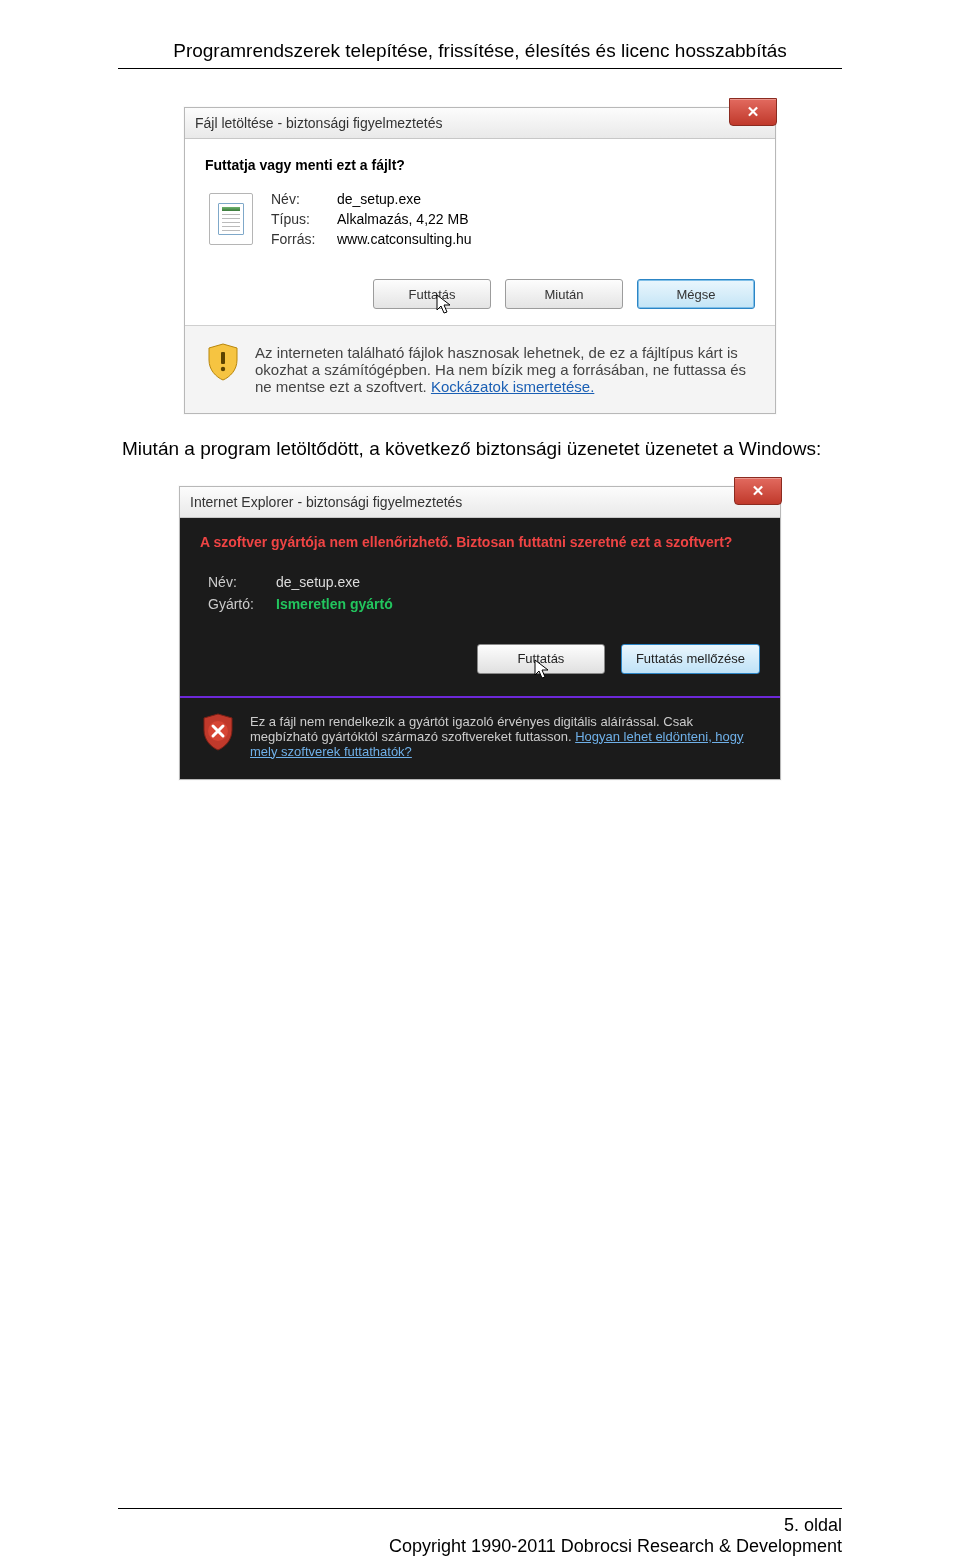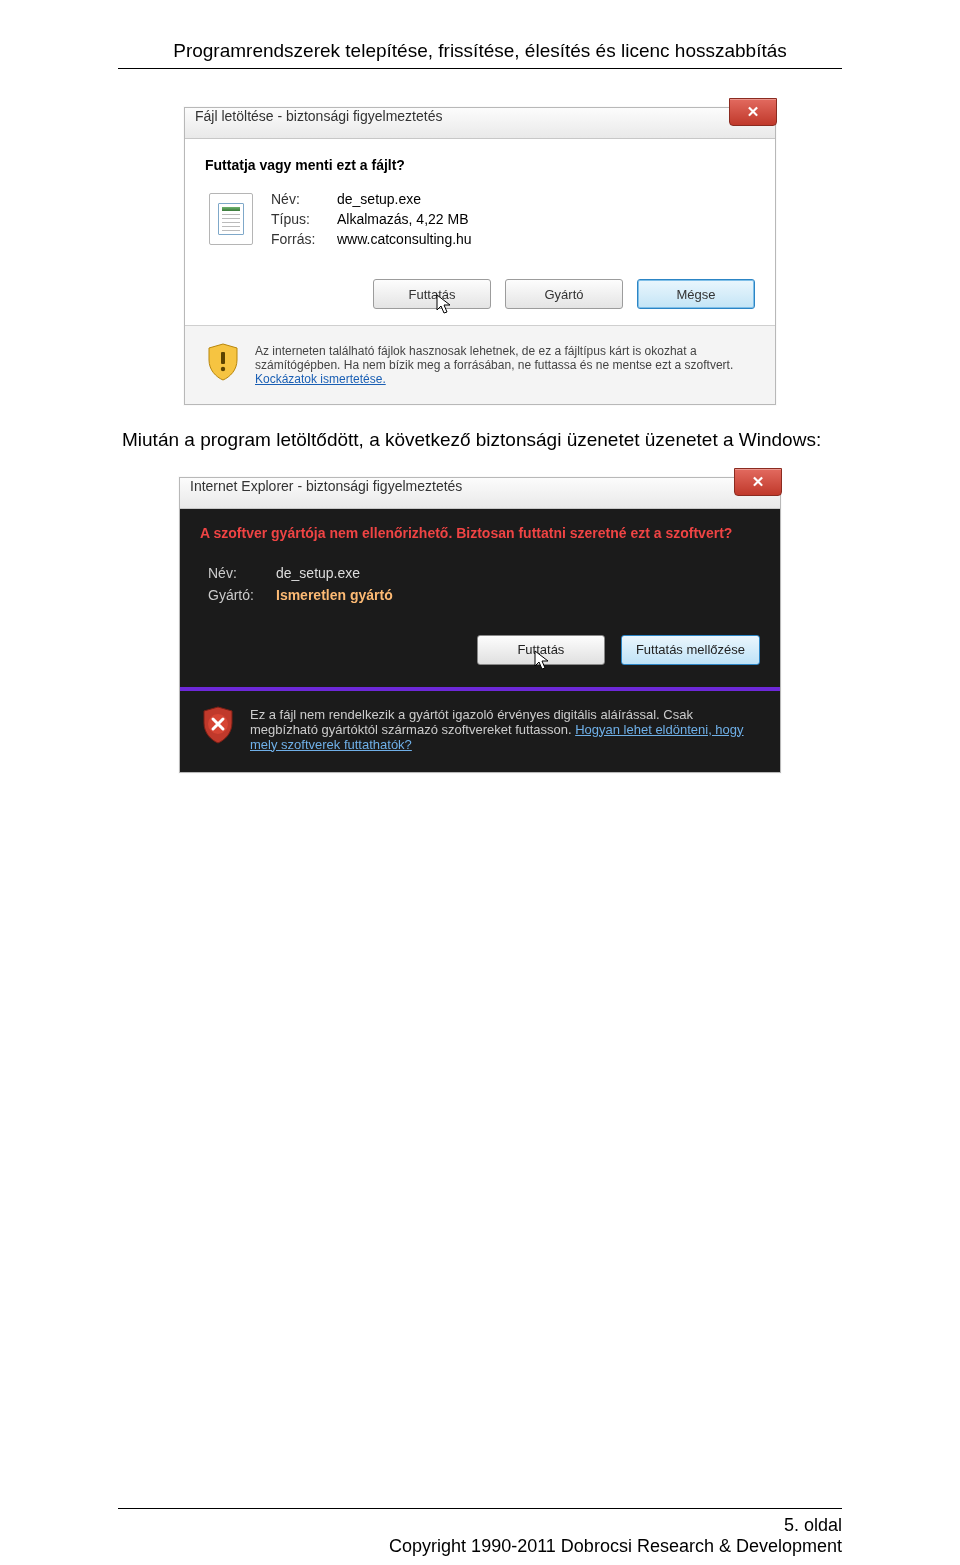--- a/index.html
+++ b/index.html
@@ -1,51 +1,51 @@
 <!DOCTYPE html>
 <html><head>
 <meta charset="utf-8">
 <style>
 html,body{margin:0;padding:0;background:#fff;font-family:Arial,Helvetica,sans-serif;color:#000}
 .page{width:880px;height:1565px;margin:18px auto;position:relative;box-sizing:border-box;padding:22px 78px 0 78px}
 .header-title{text-align:center;font-size:19px;font-family:Arial,sans-serif;margin:0 0 6px 0}
 .hr-top{border:0;border-top:1.5px solid #000;margin:0 0 38px 0}
 .dialog{width:590px;margin:0 auto 22px auto;border:1px solid #b8b8b8;background:#fff;box-shadow:0 0 0 1px rgba(0,0,0,0.02)}
-.titlebar{height:30px;background:linear-gradient(#fcfcfc,#e9e9e9);border-bottom:1px solid #c7c7c7;position:relative;display:flex;align-items:flex-start;padding-left:10px;font-size:14px;color:#333}
+.titlebar{height:30px;background:linear-gradient(#fcfcfc,#e9e9e9);border-bottom:1px solid #c7c7c7;position:relative;display:flex;align-items:center;padding-left:10px;font-size:14px;color:#333}
 .closebtn{position:absolute;right:-2px;top:-10px;width:46px;height:26px;background:linear-gradient(#e26a5f,#c0392b);border:1px solid #8b2b20;border-radius:0 0 4px 4px;display:flex;align-items:center;justify-content:center;color:#fff;font-weight:bold;font-size:15px;box-shadow:inset 0 1px 0 rgba(255,255,255,0.3)}
 .dialog-body{padding:18px 20px 10px 20px;font-size:14px}
 .prompt{font-weight:bold;margin-bottom:18px}
 .info-row{display:flex;align-items:flex-start}
 .file-icon{width:42px;height:50px;border:1px solid #b5b5b5;background:#fff;border-radius:2px;display:flex;align-items:center;justify-content:center;margin:2px 18px 0 4px;flex:0 0 42px}
 .file-icon-inner{width:24px;height:30px;background:#fff;border:1px solid #7fa8c9;border-radius:1px;position:relative;overflow:hidden}
 .file-icon-inner::before{content:"";position:absolute;left:3px;right:3px;top:3px;height:4px;background:linear-gradient(#6fb36f,#3a7a3a)}
 .file-icon-inner::after{content:"";position:absolute;left:3px;right:3px;top:10px;bottom:3px;background:repeating-linear-gradient(#bbb 0 1px,transparent 1px 4px)}
 .meta{font-size:14px}
 .meta-row{display:flex;margin-bottom:4px}
 .meta-label{width:58px;margin-right:8px;color:#333}
 .btnrow{display:flex;justify-content:flex-end;gap:14px;padding:18px 20px 16px 20px}
 .btn{min-width:92px;height:28px;padding:0 12px;font-size:13px;color:#333;background:linear-gradient(#fdfdfd,#e4e4e4);border:1px solid #9c9c9c;border-radius:3px;display:flex;align-items:center;justify-content:center;position:relative}
 .btn.default{background:linear-gradient(#eaf6fd,#c4e5f6);border-color:#2c85c5;box-shadow:0 0 0 1px #7fbfe8 inset}
 .cursor{position:absolute;width:30px;height:20px;pointer-events:none;z-index:10}
 .cursor svg{display:block}
-.lower{border-top:1px solid #cfcfcf;background:#f4f4f4;padding:18px 20px;display:flex;gap:14px;font-size:12px;color:#444}
+.lower{border-top:1px solid #cfcfcf;background:#f4f4f4;padding:18px 20px;display:flex;gap:14px;font-size:15px;color:#444}
 .shield{width:36px;height:36px;flex:0 0 36px;display:flex;align-items:center;justify-content:center}
 .shield svg{display:block}
 .redshield{width:36px;height:36px;flex:0 0 36px;display:flex;align-items:center;justify-content:center}
 .link{color:#1a5fb4;text-decoration:underline;cursor:pointer}
 .body-text{font-size:19px;margin:0 4px 24px 4px;line-height:1.35}
 .prompt2{font-weight:bold;color:#ef4444;font-size:14px;padding:16px 20px;background:#1b1b1b}
 .dark-body{background:#1b1b1b;color:#ddd;font-size:14px}
 .dark-meta{padding:8px 20px 4px 28px}
 .dark-meta .meta-row{margin-bottom:6px}
 .dark-meta .meta-label{color:#ccc;width:60px}
 .dark-btnrow{display:flex;justify-content:flex-end;gap:16px;padding:22px 20px 22px 20px;background:#1b1b1b}
 .dbtn{min-width:98px;height:28px;padding:0 14px;font-size:13px;color:#222;background:linear-gradient(#fdfdfd,#e0e0e0);border:1px solid #888;border-radius:3px;display:flex;align-items:center;justify-content:center;position:relative}
 .dbtn.default{background:linear-gradient(#eaf6fd,#bfe2f7);border-color:#2c85c5}
-.lower2{border-top:4px solid #6d28d9;background:#1b1b1b;padding:16px 20px 20px 20px;display:flex;gap:14px;font-size:13px;color:#ccc}
+.lower2{border-top:2px solid #6d28d9;background:#1b1b1b;padding:16px 20px 20px 20px;display:flex;gap:14px;font-size:13px;color:#ccc}
 .lower2 .link{color:#6fb0e8}
 .footer{position:absolute;left:78px;right:78px;bottom:26px;text-align:right}
 .hr-bot{border:0;border-top:1.5px solid #000;margin:0 0 6px 0}
 .footer-line{font-size:18px}
 .bold{font-weight:bold}
 </style>
 </head>
 <body>
 <div class="page">
 
@@ -84,21 +84,21 @@
   <div class="btnrow">
     <div class="btn">
       <span>Futtatás</span>
       <div class="cursor" style="left:62px;top:14px">
         <svg width="18" height="22" viewBox="0 0 18 22">
               <path d="M1 1 L1 16 L5 12 L8 19 L11 18 L8 11 L14 11 Z" fill="#fff" stroke="#000" stroke-width="1"></path>
             </svg>
       </div>
     </div>
     <div class="btn">
-          <span>Gyártó</span>
+          <span>Miután</span>
         </div>
     <div class="btn default">
           <span>Mégse</span>
         </div>
   </div>
   <div class="lower">
     <div class="shield">
       <svg width="34" height="38" viewBox="0 0 34 38">
             <path d="M17 1 L31 5 V17 C31 27 24 34 17 37 C10 34 3 27 3 17 V5 Z" fill="#f6c441" stroke="#b8860b" stroke-width="1"></path>
             <rect x="15" y="9" width="4" height="12" rx="1" fill="#5c4300"></rect>
@@ -122,21 +122,21 @@
   </div>
   <div class="dark-body">
     <div class="prompt2">A szoftver gyártója nem ellenőrizhető. Biztosan futtatni szeretné ezt a szoftvert?</div>
     <div class="dark-meta">
       <div class="meta-row">
             <div class="meta-label">Név:</div>
             <div>de_setup.exe</div>
           </div>
       <div class="meta-row">
             <div class="meta-label">Gyártó:</div>
-            <div style="font-weight:bold;color:#fdba74">Ismeretlen gyártó</div>
+            <div style="font-weight:bold;color:#22c55e">Ismeretlen gyártó</div>
           </div>
     </div>
     <div class="dark-btnrow">
       <div class="dbtn">
         <span>Futtatás</span>
         <div class="cursor" style="left:56px;top:14px">
           <svg width="18" height="22" viewBox="0 0 18 22">
                 <path d="M1 1 L1 16 L5 12 L8 19 L11 18 L8 11 L14 11 Z" fill="#fff" stroke="#000" stroke-width="1"></path>
               </svg>
         </div>

